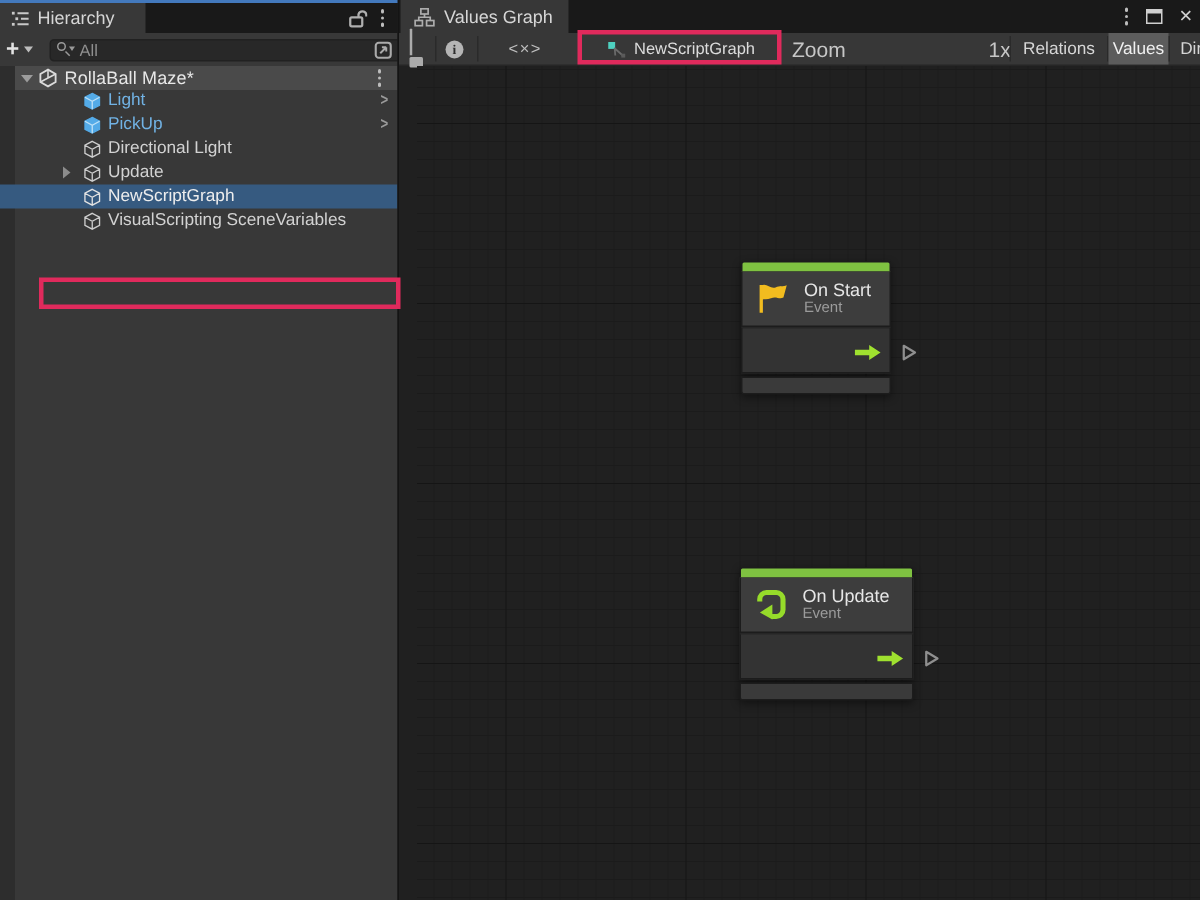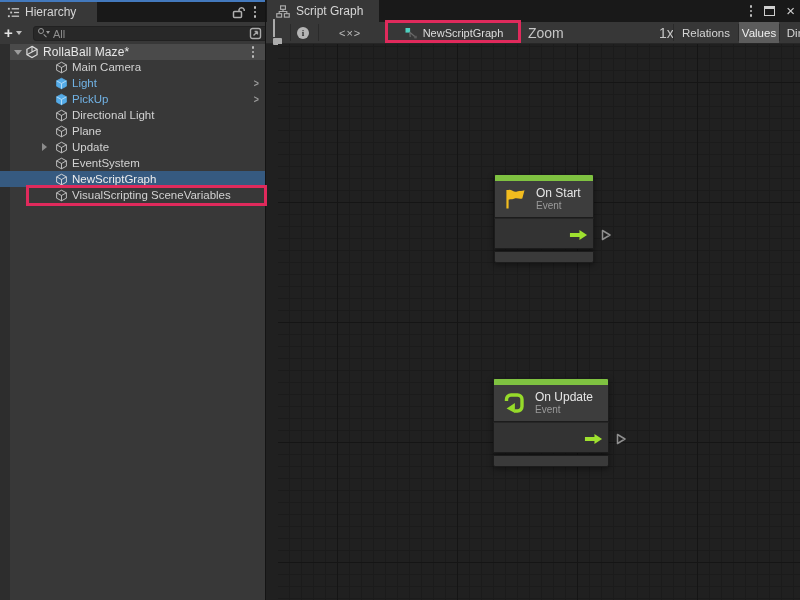--- a/index.html
+++ b/index.html
@@ -159,26 +159,20 @@
       <span class="scene-label">RollaBall Maze*</span>
       <span class="kebab">
           <i></i>
           <i></i>
           <i></i>
         </span>
     </div>
 
     <div class="tree">
 
-      <div class="row">
-        <svg class="obicon" viewBox="0 0 16 16">
-            <path d="M8 1.5 L14 4.7 V11.3 L8 14.5 L2 11.3 V4.7 Z M2 4.7 L8 8 L14 4.7 M8 8 V14.5" fill="none" stroke="#CDCDCD" stroke-width="1.1"></path>
-          </svg>
-        <span class="rlabel">Main Camera</span>
-      </div>
       <div class="row prefab">
         <svg class="obicon" viewBox="0 0 16 16">
             <path d="M8 1.5 L14 4.7 V11.3 L8 14.5 L2 11.3 V4.7 Z" fill="#54ABE8" stroke="#54ABE8" stroke-width="1"></path>
             <path d="M2 4.7 L8 8 L14 4.7 M8 8 V14.5" fill="none" stroke="#BCE0F7" stroke-width="1.1"></path>
           </svg>
         <span class="rlabel">Light</span>
         <span class="chev">&gt;</span>
       </div>
       <div class="row prefab">
         <svg class="obicon" viewBox="0 0 16 16">
@@ -188,37 +182,25 @@
         <span class="rlabel">PickUp</span>
         <span class="chev">&gt;</span>
       </div>
       <div class="row">
         <svg class="obicon" viewBox="0 0 16 16">
             <path d="M8 1.5 L14 4.7 V11.3 L8 14.5 L2 11.3 V4.7 Z M2 4.7 L8 8 L14 4.7 M8 8 V14.5" fill="none" stroke="#CDCDCD" stroke-width="1.1"></path>
           </svg>
         <span class="rlabel">Directional Light</span>
       </div>
       <div class="row">
+        <span class="arrow tri-right"></span>
         <svg class="obicon" viewBox="0 0 16 16">
             <path d="M8 1.5 L14 4.7 V11.3 L8 14.5 L2 11.3 V4.7 Z M2 4.7 L8 8 L14 4.7 M8 8 V14.5" fill="none" stroke="#CDCDCD" stroke-width="1.1"></path>
           </svg>
-        <span class="rlabel">Plane</span>
-      </div>
-      <div class="row">
-        <span class="arrow tri-right"></span>
-        <svg class="obicon" viewBox="0 0 16 16">
-            <path d="M8 1.5 L14 4.7 V11.3 L8 14.5 L2 11.3 V4.7 Z M2 4.7 L8 8 L14 4.7 M8 8 V14.5" fill="none" stroke="#CDCDCD" stroke-width="1.1"></path>
-          </svg>
         <span class="rlabel">Update</span>
-      </div>
-      <div class="row">
-        <svg class="obicon" viewBox="0 0 16 16">
-            <path d="M8 1.5 L14 4.7 V11.3 L8 14.5 L2 11.3 V4.7 Z M2 4.7 L8 8 L14 4.7 M8 8 V14.5" fill="none" stroke="#CDCDCD" stroke-width="1.1"></path>
-          </svg>
-        <span class="rlabel">EventSystem</span>
       </div>
       <div class="row selected">
         <svg class="obicon" viewBox="0 0 16 16">
             <path d="M8 1.5 L14 4.7 V11.3 L8 14.5 L2 11.3 V4.7 Z M2 4.7 L8 8 L14 4.7 M8 8 V14.5" fill="none" stroke="#E2E2E2" stroke-width="1.1"></path>
           </svg>
         <span class="rlabel" style="color:#EDEDED">NewScriptGraph</span>
       </div>
       <div class="row">
         <svg class="obicon" viewBox="0 0 16 16">
             <path d="M8 1.5 L14 4.7 V11.3 L8 14.5 L2 11.3 V4.7 Z M2 4.7 L8 8 L14 4.7 M8 8 V14.5" fill="none" stroke="#CDCDCD" stroke-width="1.1"></path>
@@ -234,21 +216,21 @@
     <div id="graph-strip">
       <div id="graph-tab">
         <svg width="14" height="13" viewBox="0 0 16 15">
             <g stroke="#ADADAD" stroke-width="1.3" fill="none">
               <rect x="5.2" y="1" width="5.6" height="4"></rect>
               <rect x="0.8" y="10" width="5.6" height="4"></rect>
               <rect x="9.6" y="10" width="5.6" height="4"></rect>
               <path d="M8 5 V7.5 M8 7.5 H3.6 V10 M8 7.5 H12.4 V10"></path>
             </g>
           </svg>
-        <span class="tabtext">Script Graph</span>
+        <span class="tabtext">Values Graph</span>
       </div>
       <div class="winctrl">
         <span class="kebab">
             <i></i>
             <i></i>
             <i></i>
           </span>
         <span class="maxbox"></span>
         <span class="closex">×</span>
       </div>

